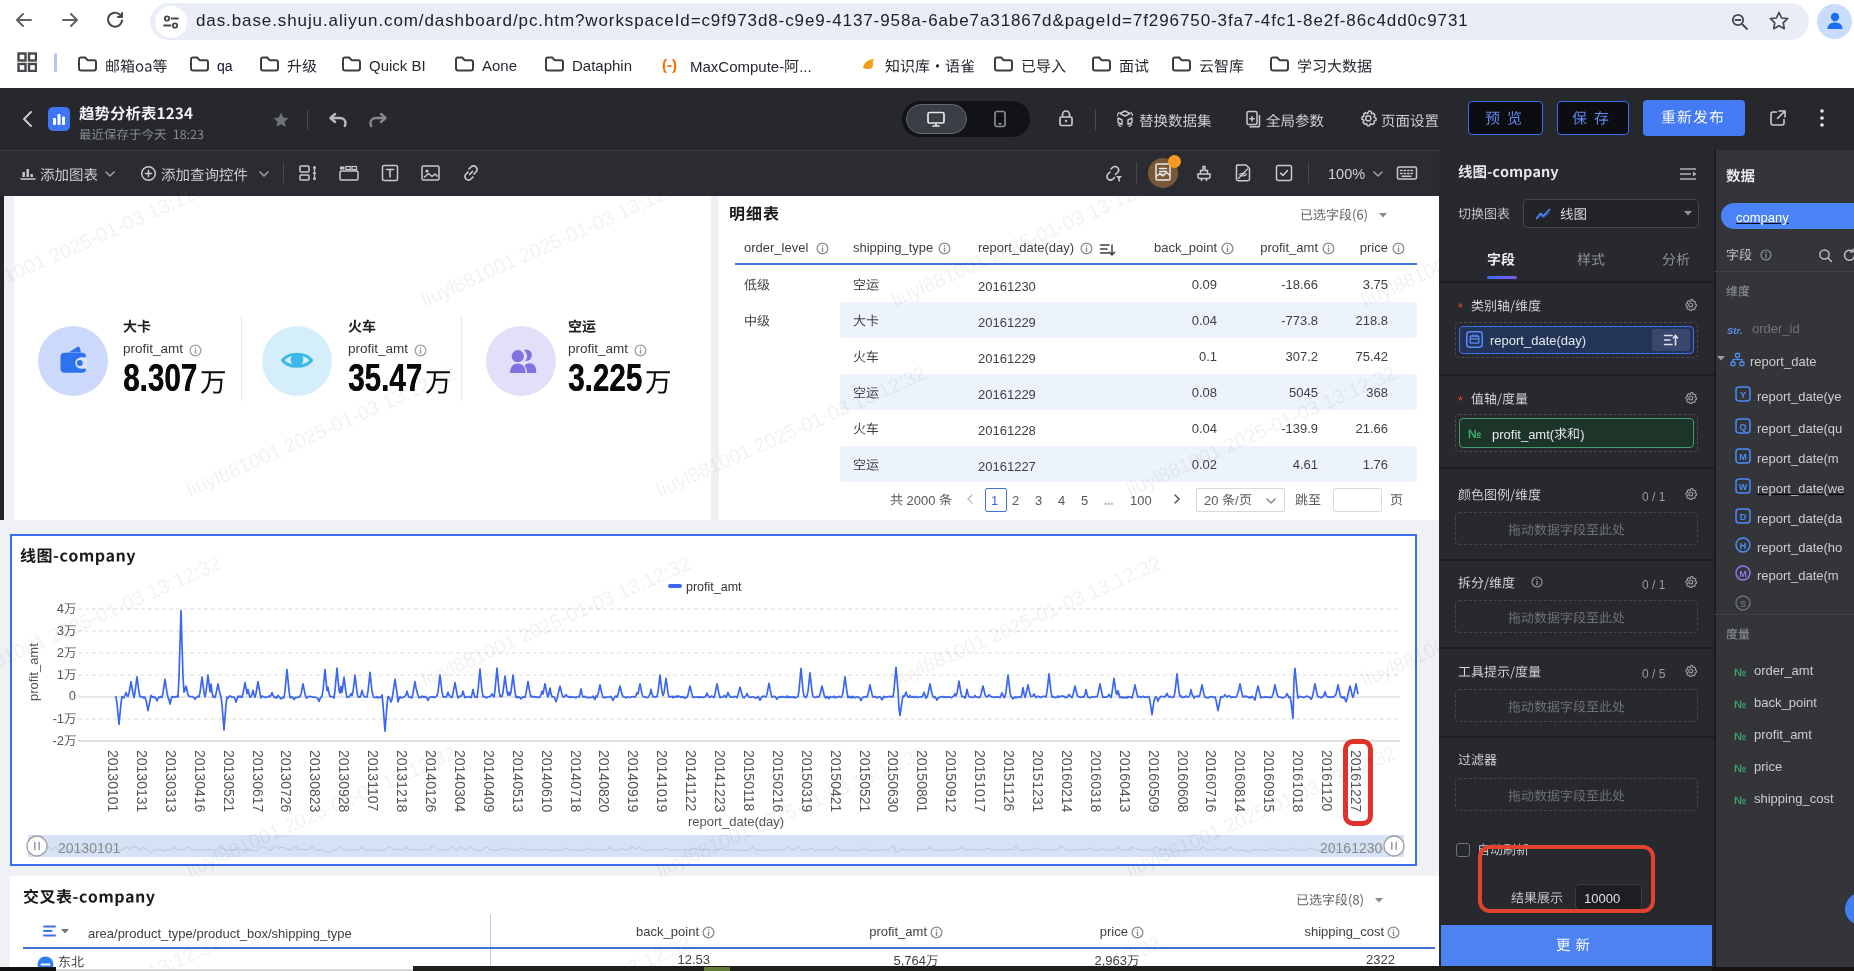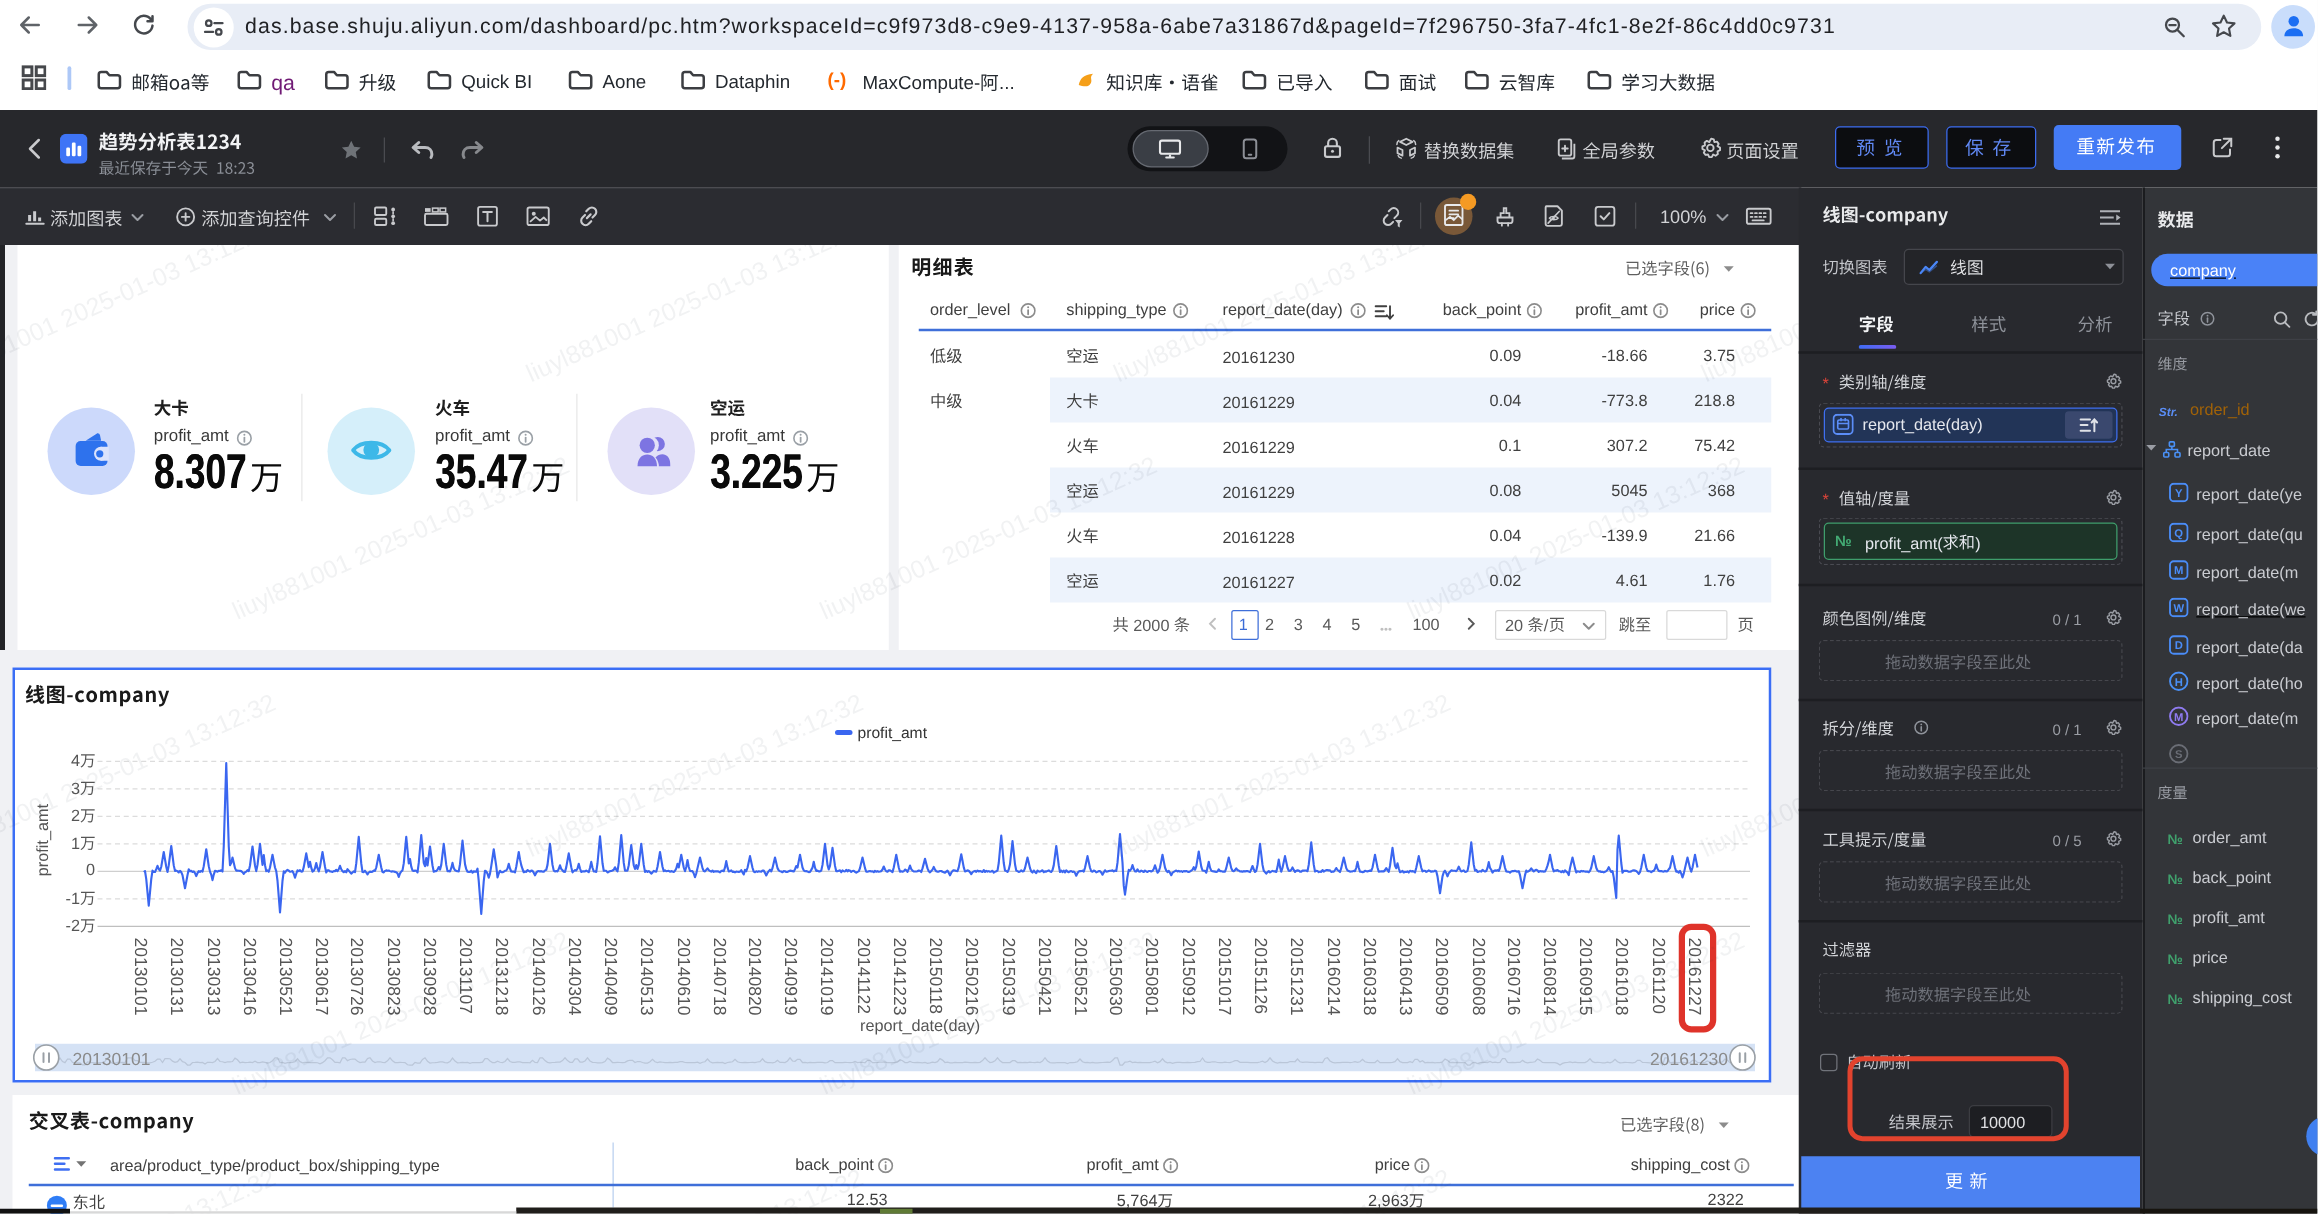--- a/index.html
+++ b/index.html
@@ -229,21 +229,21 @@
         <use href="#g2" x="2000"></use>
         <use href="#g3" x="2606"></use>
         <use href="#g4" x="3169"></use>
       </g>
     </svg></div>
 <div style="position:absolute;left:189px;top:55px;">
     <svg width="21" height="18" viewBox="0 0 21 18" fill="none">
       <path d="M2 4.5 C2 3.4 2.9 2.5 4 2.5 H8.2 L10.5 5.2 H17 C18.1 5.2 19 6.1 19 7.2 V13.5 C19 14.6 18.1 15.5 17 15.5 H4 C2.9 15.5 2 14.6 2 13.5 Z" stroke="#3c3e42" stroke-width="2" stroke-linejoin="round" fill="none"></path>
     </svg>
   </div>
-<div style="position:absolute;left:217px;top:57px;"><span style="font-size:17px;color:#701a75">qa</span></div>
+<div style="position:absolute;left:217px;top:57px;"><span style="font-size:14px;color:#0f172a">qa</span></div>
 <div style="position:absolute;left:259px;top:55px;">
     <svg width="21" height="18" viewBox="0 0 21 18" fill="none">
       <path d="M2 4.5 C2 3.4 2.9 2.5 4 2.5 H8.2 L10.5 5.2 H17 C18.1 5.2 19 6.1 19 7.2 V13.5 C19 14.6 18.1 15.5 17 15.5 H4 C2.9 15.5 2 14.6 2 13.5 Z" stroke="#3c3e42" stroke-width="2" stroke-linejoin="round" fill="none"></path>
     </svg>
   </div>
 <div style="position:absolute;left:287px;top:56px;"><svg class="ct" width="30" height="21">
       <g fill="#24292f" transform="translate(0,15.6) scale(0.01500,-0.01500)">
         <use href="#g5" x="0"></use>
         <use href="#g6" x="1000"></use>
       </g>
@@ -1587,21 +1587,21 @@
     </svg>
   </div>
 <div style="position:absolute;left:1714px;top:271px;width:140px;height:1px;background:#3e4046"></div>
 <div style="position:absolute;left:1726px;top:283px;"><svg class="ct" width="24" height="17">
       <g fill="#989ba2" transform="translate(0,12.5) scale(0.01200,-0.01200)">
         <use href="#g123" x="0"></use>
         <use href="#g124" x="1000"></use>
       </g>
     </svg></div>
 <div style="position:absolute;left:1727px;top:320px;"><span style="font-size:9.5px;font-style:italic;color:#5a8df5;font-weight:bold">Str.</span></div>
-<div style="position:absolute;left:1752px;top:319px;"><span style="font-size:13px;color:#a16207">order_id</span></div>
+<div style="position:absolute;left:1752px;top:319px;"><span style="font-size:13px;color:#737373">order_id</span></div>
 <div style="position:absolute;left:1716px;top:355px;">
     <svg width="10" height="6" viewBox="0 0 10 6" fill="none">
       <path d="M1 1 L5 5.4 L9 1 Z" fill="#9a9da4"></path>
     </svg>
   </div>
 <div style="position:absolute;left:1730px;top:352px;">
     <svg width="15" height="15" viewBox="0 0 15 15" fill="none">
       <rect x="5.5" y="1.5" width="4" height="3.6" rx="0.8" stroke="#4a90f5" stroke-width="1.3"></rect>
       <rect x="1" y="10" width="4" height="3.6" rx="0.8" stroke="#4a90f5" stroke-width="1.3"></rect>
       <rect x="10" y="10" width="4" height="3.6" rx="0.8" stroke="#4a90f5" stroke-width="1.3"></rect>

